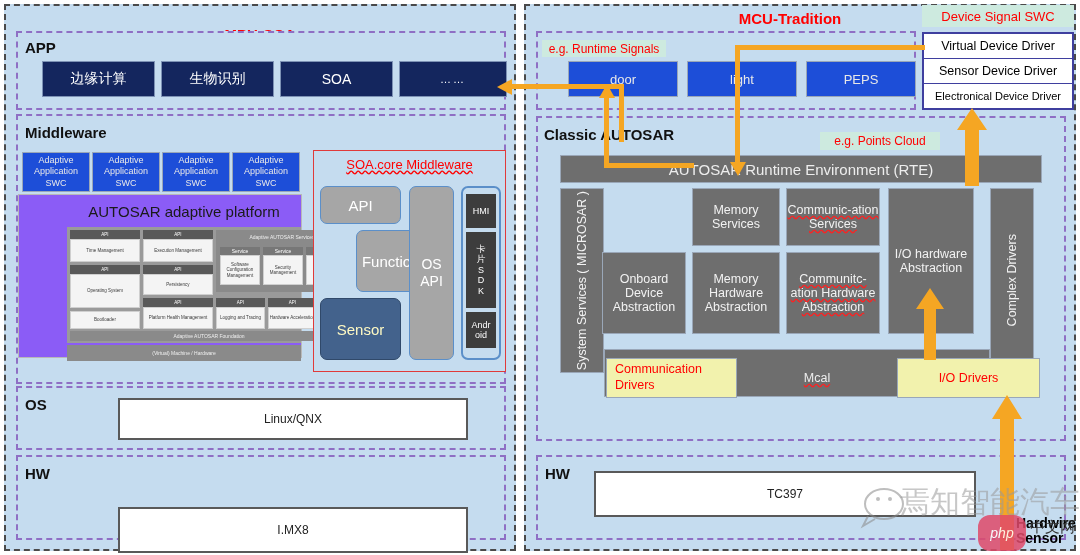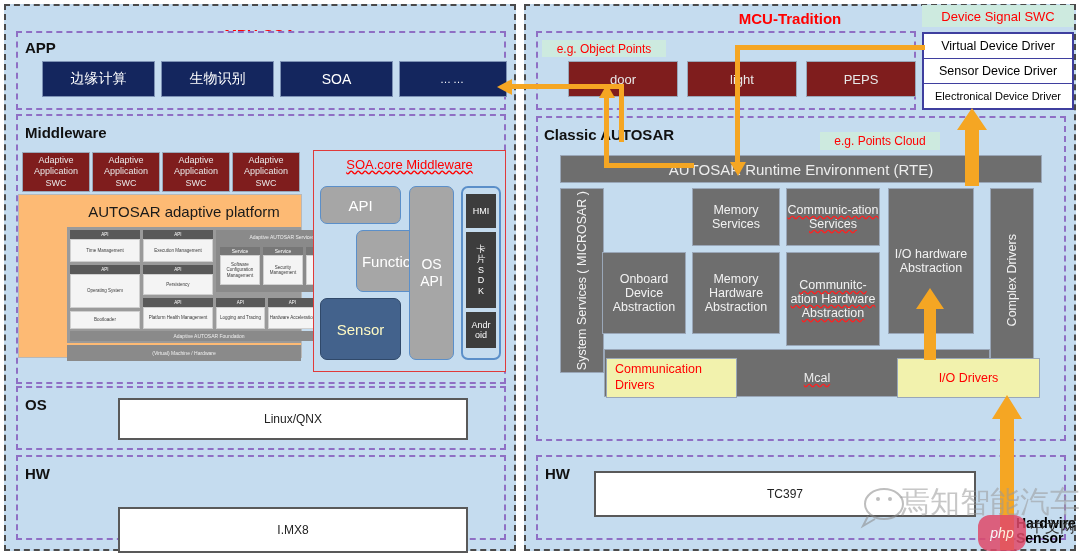--- a/index.html
+++ b/index.html
@@ -10,28 +10,28 @@
 
   
   .panel{background:#c5dcef;border:2px dashed #4a4a4a;}
   .panel-title{color:#ff0000;font-weight:bold;font-size:15px;}
 
   .dashbox{border:2px dashed #8f6fc4;background:#c5dcef;}
   .seclabel{font-weight:bold;font-size:15px;color:#111;}
 
   .navy{background:#14265e;border:1px solid #7d92b5;color:#ffffff;font-size:14px;}
   .white-box{background:#ffffff;border:2px solid #595959;color:#222;font-size:12px;}
-  .dark{background:#7f1d1d;color:#e8e8e8;font-size:13px;border:1px solid #9aa7b8;}
+  .dark{background:#1d4ed8;color:#e8e8e8;font-size:13px;border:1px solid #9aa7b8;}
   .gray{background:#6e6e6e;color:#f2f2f2;font-size:12.5px;border:1px solid #9aa7b8;}
   .yellow{background:#f2f2ad;color:#ff0000;font-size:12.5px;border:1px solid #9aa7b8;}
   .greenlbl{background:#cdeadf;color:#ff0000;font-size:12px;}
   .redtxt{color:#000000;}
 
   
-  .ap-wrap{background:#fdba74;border:1px solid #b8b8b8;padding-left:48px;}
+  .ap-wrap{background:#8b5cf6;border:1px solid #b8b8b8;padding-left:48px;}
   .ap-title{font-size:15px;color:#1a1a1a;}
   .ap-api{background:#595959;color:#fff;font-size:4.5px;display:flex;align-items:center;justify-content:center;}
   .ap-cell{background:#f4f4f4;color:#3a3a3a;font-size:4.5px;border:1px solid #cfcfcf;
            display:flex;align-items:center;justify-content:center;text-align:center;line-height:1.15;}
   .ap-dark{background:#777;color:#fff;font-size:5px;display:flex;align-items:center;justify-content:center;}
 
   
   .soa-outer{border:1px solid #e03a3a;background:#c5dcef;}
   .soa-lbl{color:#ff0000;font-size:13px;text-decoration:underline;text-decoration-color:#ff0000;text-decoration-style:wavy;}
   .rr{border-radius:7px;}
@@ -164,21 +164,21 @@
 <div class="abs seclabel" style="left:25px;top:465px;">HW</div>
 <div class="abs ctr white-box" style="left:118px;top:471px;width:350px;height:46px;margin-top:36px;">
   <span>I.MX8</span>
 </div>
 
 <div class="abs panel" style="left:524px;top:4px;width:552px;height:547px;"></div>
 
 <div class="abs ctr panel-title" style="left:560px;top:8px;width:460px;height:20px;">MCU-Tradition</div>
 
 <div class="abs dashbox" style="left:536px;top:31px;width:380px;height:79px;"></div>
-<div class="abs ctr greenlbl" style="left:542px;top:40px;width:124px;height:17px;">e.g. Object Points</div>
+<div class="abs ctr greenlbl" style="left:542px;top:40px;width:124px;height:17px;">e.g. Runtime Signals</div>
 
 <div class="abs ctr dark" style="left:568px;top:61px;width:110px;height:36px;">
   <span>door</span>
 </div>
 <div class="abs ctr dark" style="left:687px;top:61px;width:110px;height:36px;">
   <span>light</span>
 </div>
 <div class="abs ctr dark" style="left:806px;top:61px;width:110px;height:36px;">
   <span>PEPS</span>
 </div>
@@ -214,21 +214,21 @@
 <div class="abs ctr gray" style="left:786px;top:188px;width:94px;height:58px;">
   <span class="wavy">Communic-ation Services</span>
 </div>
 
 <div class="abs ctr gray" style="left:602px;top:252px;width:84px;height:82px;">
   <span>Onboard Device Abstraction</span>
 </div>
 <div class="abs ctr gray" style="left:692px;top:252px;width:88px;height:82px;">
   <span>Memory Hardware Abstraction</span>
 </div>
-<div class="abs ctr gray" style="left:786px;top:252px;width:94px;height:94px;">
+<div class="abs ctr gray" style="left:786px;top:252px;width:94px;height:82px;">
   <span class="wavy">Communitc-ation Hardware Abstraction</span>
 </div>
 
 <div class="abs ctr gray" style="left:888px;top:188px;width:86px;height:146px;">
   <span>I/O hardware Abstraction</span>
 </div>
 
 <div class="abs ctr gray" style="left:990px;top:188px;width:44px;height:185px;">
   <span class="rotneg" style="font-size:12.5px;">Complex Drivers</span>
 </div>

